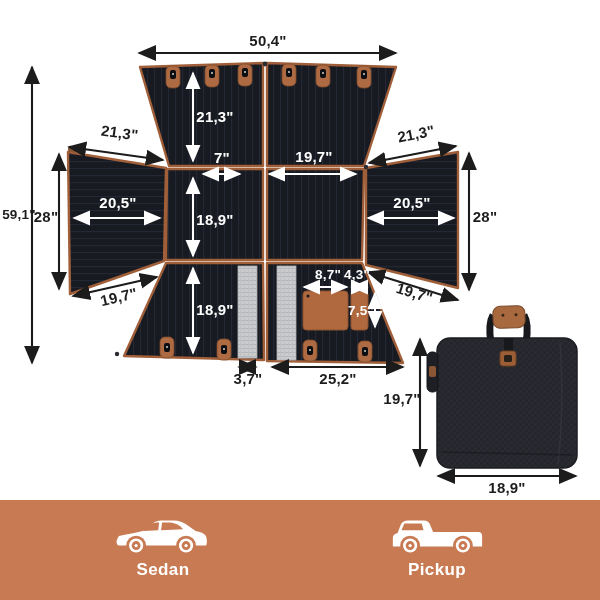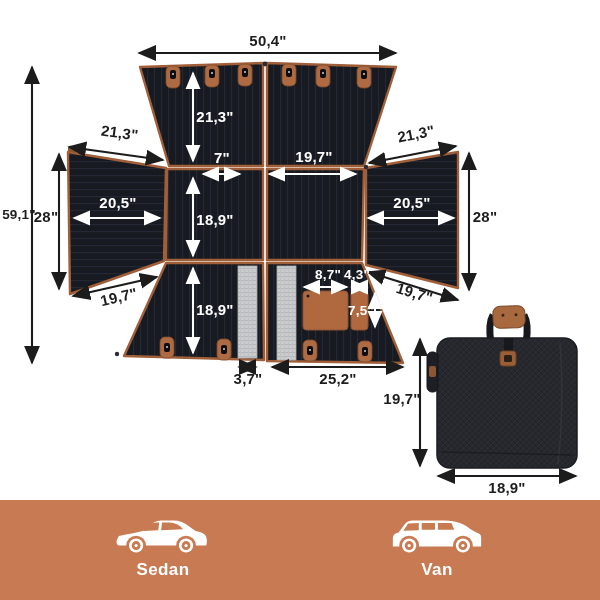--- a/index.html
+++ b/index.html
@@ -263,34 +263,32 @@
         <circle cx="22" cy="35" r="7.4" fill="#fff"></circle>
           <circle cx="22" cy="35" r="4.6" fill="#C87A52"></circle>
           <circle cx="22" cy="35" r="1.7" fill="#fff"></circle>
         <circle cx="74" cy="35" r="7.4" fill="#fff"></circle>
           <circle cx="74" cy="35" r="4.6" fill="#C87A52"></circle>
           <circle cx="74" cy="35" r="1.7" fill="#fff"></circle>
       </svg>
       <div class="vehicle-label">Sedan</div>
     </div>
 
-
-
     <div class="vehicle">
       <svg width="96" height="46" viewBox="0 0 100 46">
-        <path fill="#fff" d="M4,36 L4,27 C4,24 6,22.5 10,21.5 L17,12 C19,9.5 23,9 28,9 L58,9 C70,9 79,13 85,18 L91,21.5 C95,22.5 96,24.5 96,27 L96,36 Z"></path>
-        <path fill="#C87A52" d="M20,12 L31,11.5 L31,19 L15,19.5 Z"></path>
-        <rect x="34" y="11.5" width="14" height="7" rx="1" fill="#C87A52"></rect>
-        <path fill="#C87A52" d="M51,11.5 L65,11.5 L68,18.5 L51,18.5 Z"></path>
-        <circle cx="21" cy="35" r="10.3" fill="#C87A52"></circle>
+        <path fill="#fff" d="M4,36 L4,27 C4,24 6,23 9,22 L12,14 C13,10.5 16,9 20,9 L36,9 C40,9 42,11 43,14 L46,21 L93,21 C96,21 97,23 97,25 L97,36 Z"></path>
+        <path fill="#C87A52" d="M16,12 L34,12 L36,19 L13,19 Z"></path>
+        <circle cx="22" cy="35" r="10.3" fill="#C87A52"></circle>
         <circle cx="77" cy="35" r="10.3" fill="#C87A52"></circle>
-        <circle cx="21" cy="35" r="7.4" fill="#fff"></circle>
-          <circle cx="21" cy="35" r="4.6" fill="#C87A52"></circle>
-          <circle cx="21" cy="35" r="1.7" fill="#fff"></circle>
+        <circle cx="22" cy="35" r="7.4" fill="#fff"></circle>
+          <circle cx="22" cy="35" r="4.6" fill="#C87A52"></circle>
+          <circle cx="22" cy="35" r="1.7" fill="#fff"></circle>
         <circle cx="77" cy="35" r="7.4" fill="#fff"></circle>
           <circle cx="77" cy="35" r="4.6" fill="#C87A52"></circle>
           <circle cx="77" cy="35" r="1.7" fill="#fff"></circle>
       </svg>
-      <div class="vehicle-label">Van</div>
+      <div class="vehicle-label">Pickup</div>
     </div>
+
+
   </div>
 
 </div>
 
 </body></html>

